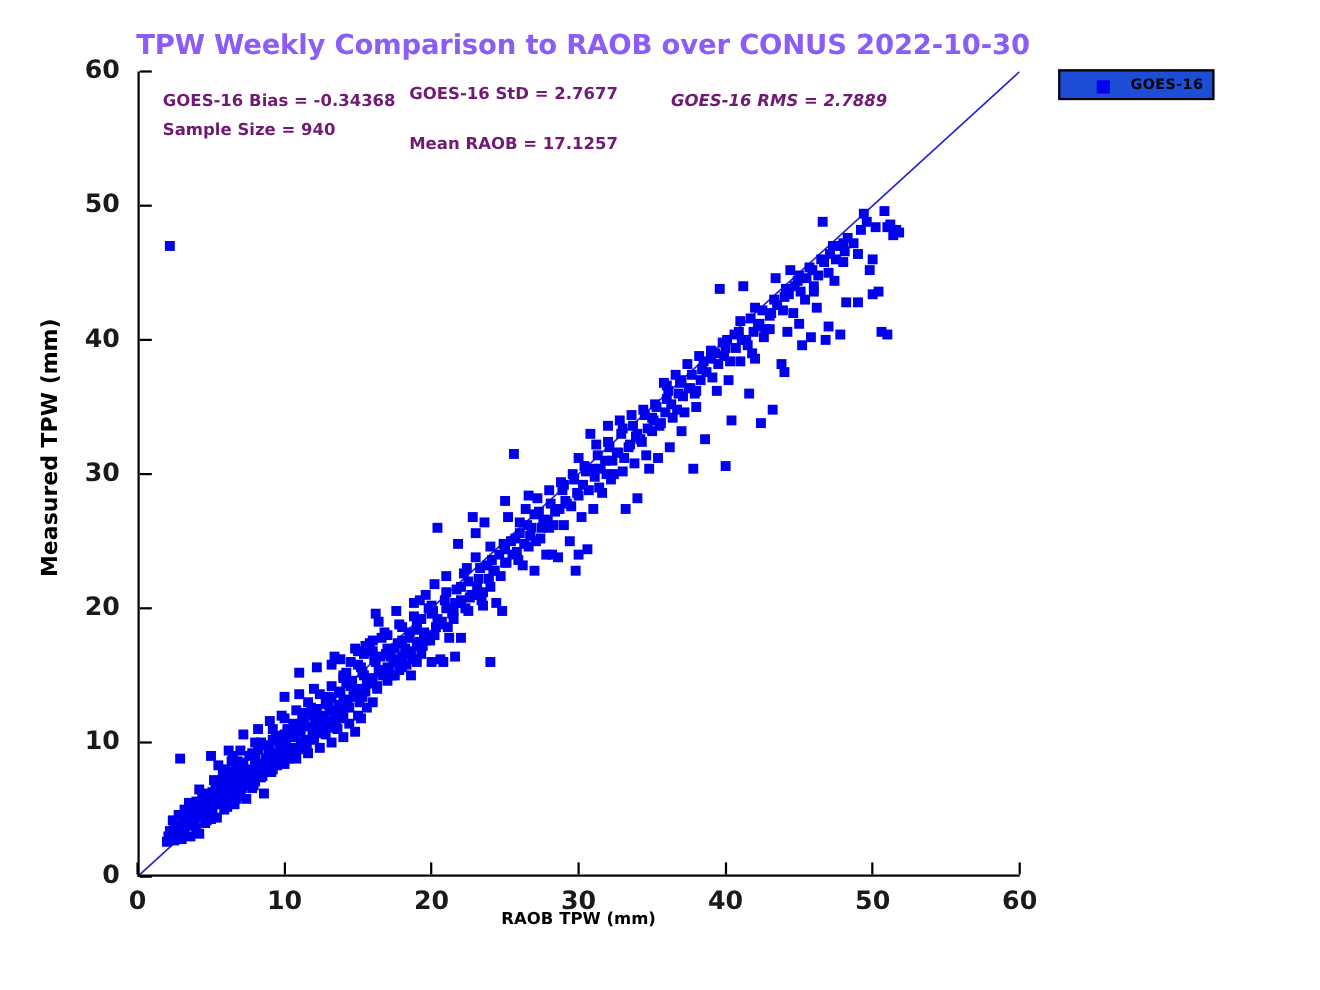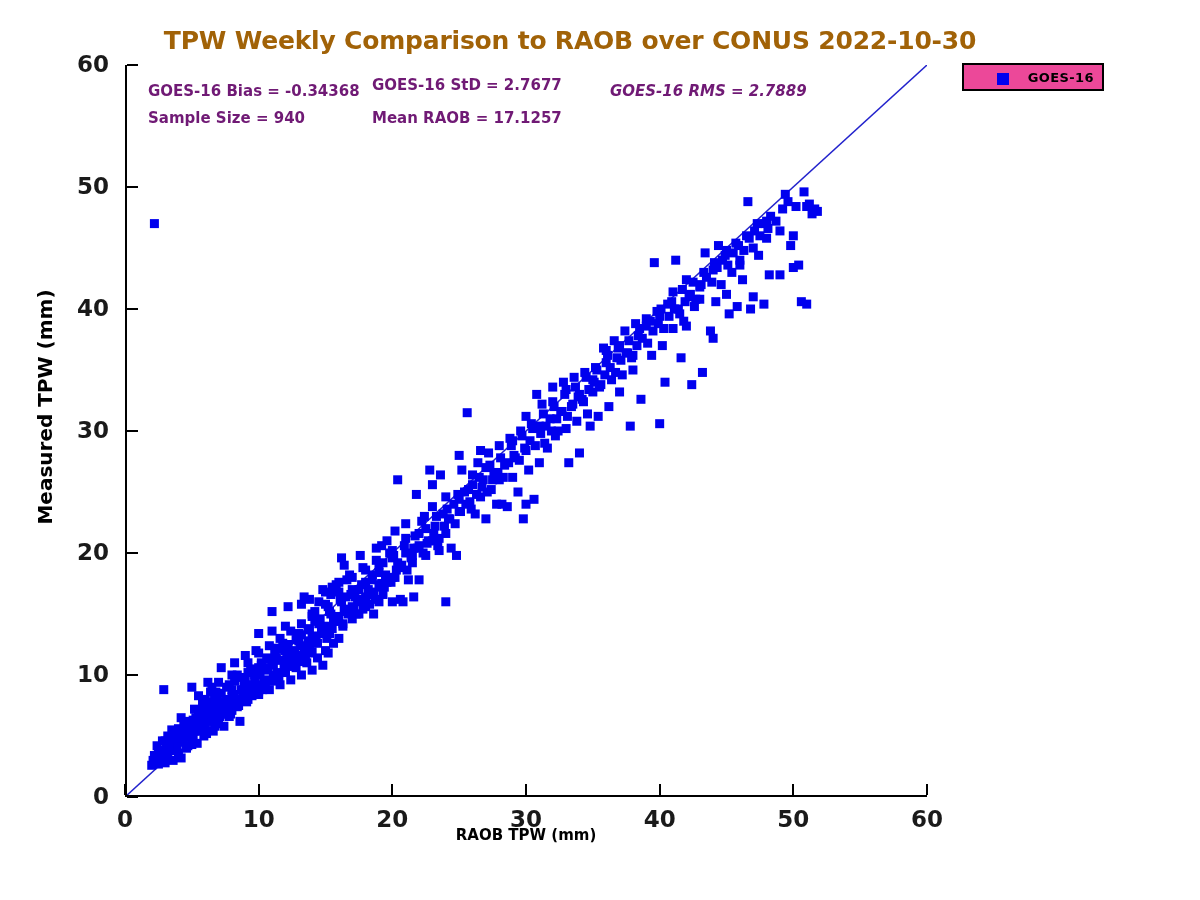--- a/index.html
+++ b/index.html
@@ -23,24 +23,23 @@
   }
 
   .chart-title {
     position: absolute;
     left: 0;
     top: 26px;
     width: 1060px;
     text-align: center;
     font-size: 25px;
     font-weight: bold;
-    color: #a16207;
+    color: #8b5cf6;
     letter-spacing: -0.2px;
     white-space: nowrap;
-    padding-left: 40px;
   }
 
   
   #plot-frame {
     position: absolute;
     left: 125px;
     top: 65px;
     width: 802px;
     height: 732px;
   }
@@ -123,31 +122,31 @@
     position: absolute;
     font-size: 15px;
     font-weight: bold;
     color: #701a75;
     white-space: nowrap;
   }
   #stat-bias    { left: 148px; top: 82px; }
   #stat-std     { left: 372px; top: 76px; }
   #stat-rms     { left: 610px; top: 82px; font-style: italic; }
   #stat-n       { left: 148px; top: 109px; }
-  #stat-mean    { left: 372px; top: 109px; }
+  #stat-mean    { left: 372px; top: 121px; }
 
   
   #legend {
     position: absolute;
     left: 962px;
     top: 63px;
     width: 142px;
     height: 28px;
     border: 2px solid #000000;
-    background: #ec4899;
+    background: #1d4ed8;
     box-sizing: border-box;
   }
   #legend-swatch {
     position: absolute;
     left: 33px;
     top: 8px;
     width: 12px;
     height: 12px;
     background: #0000ee;
   }

